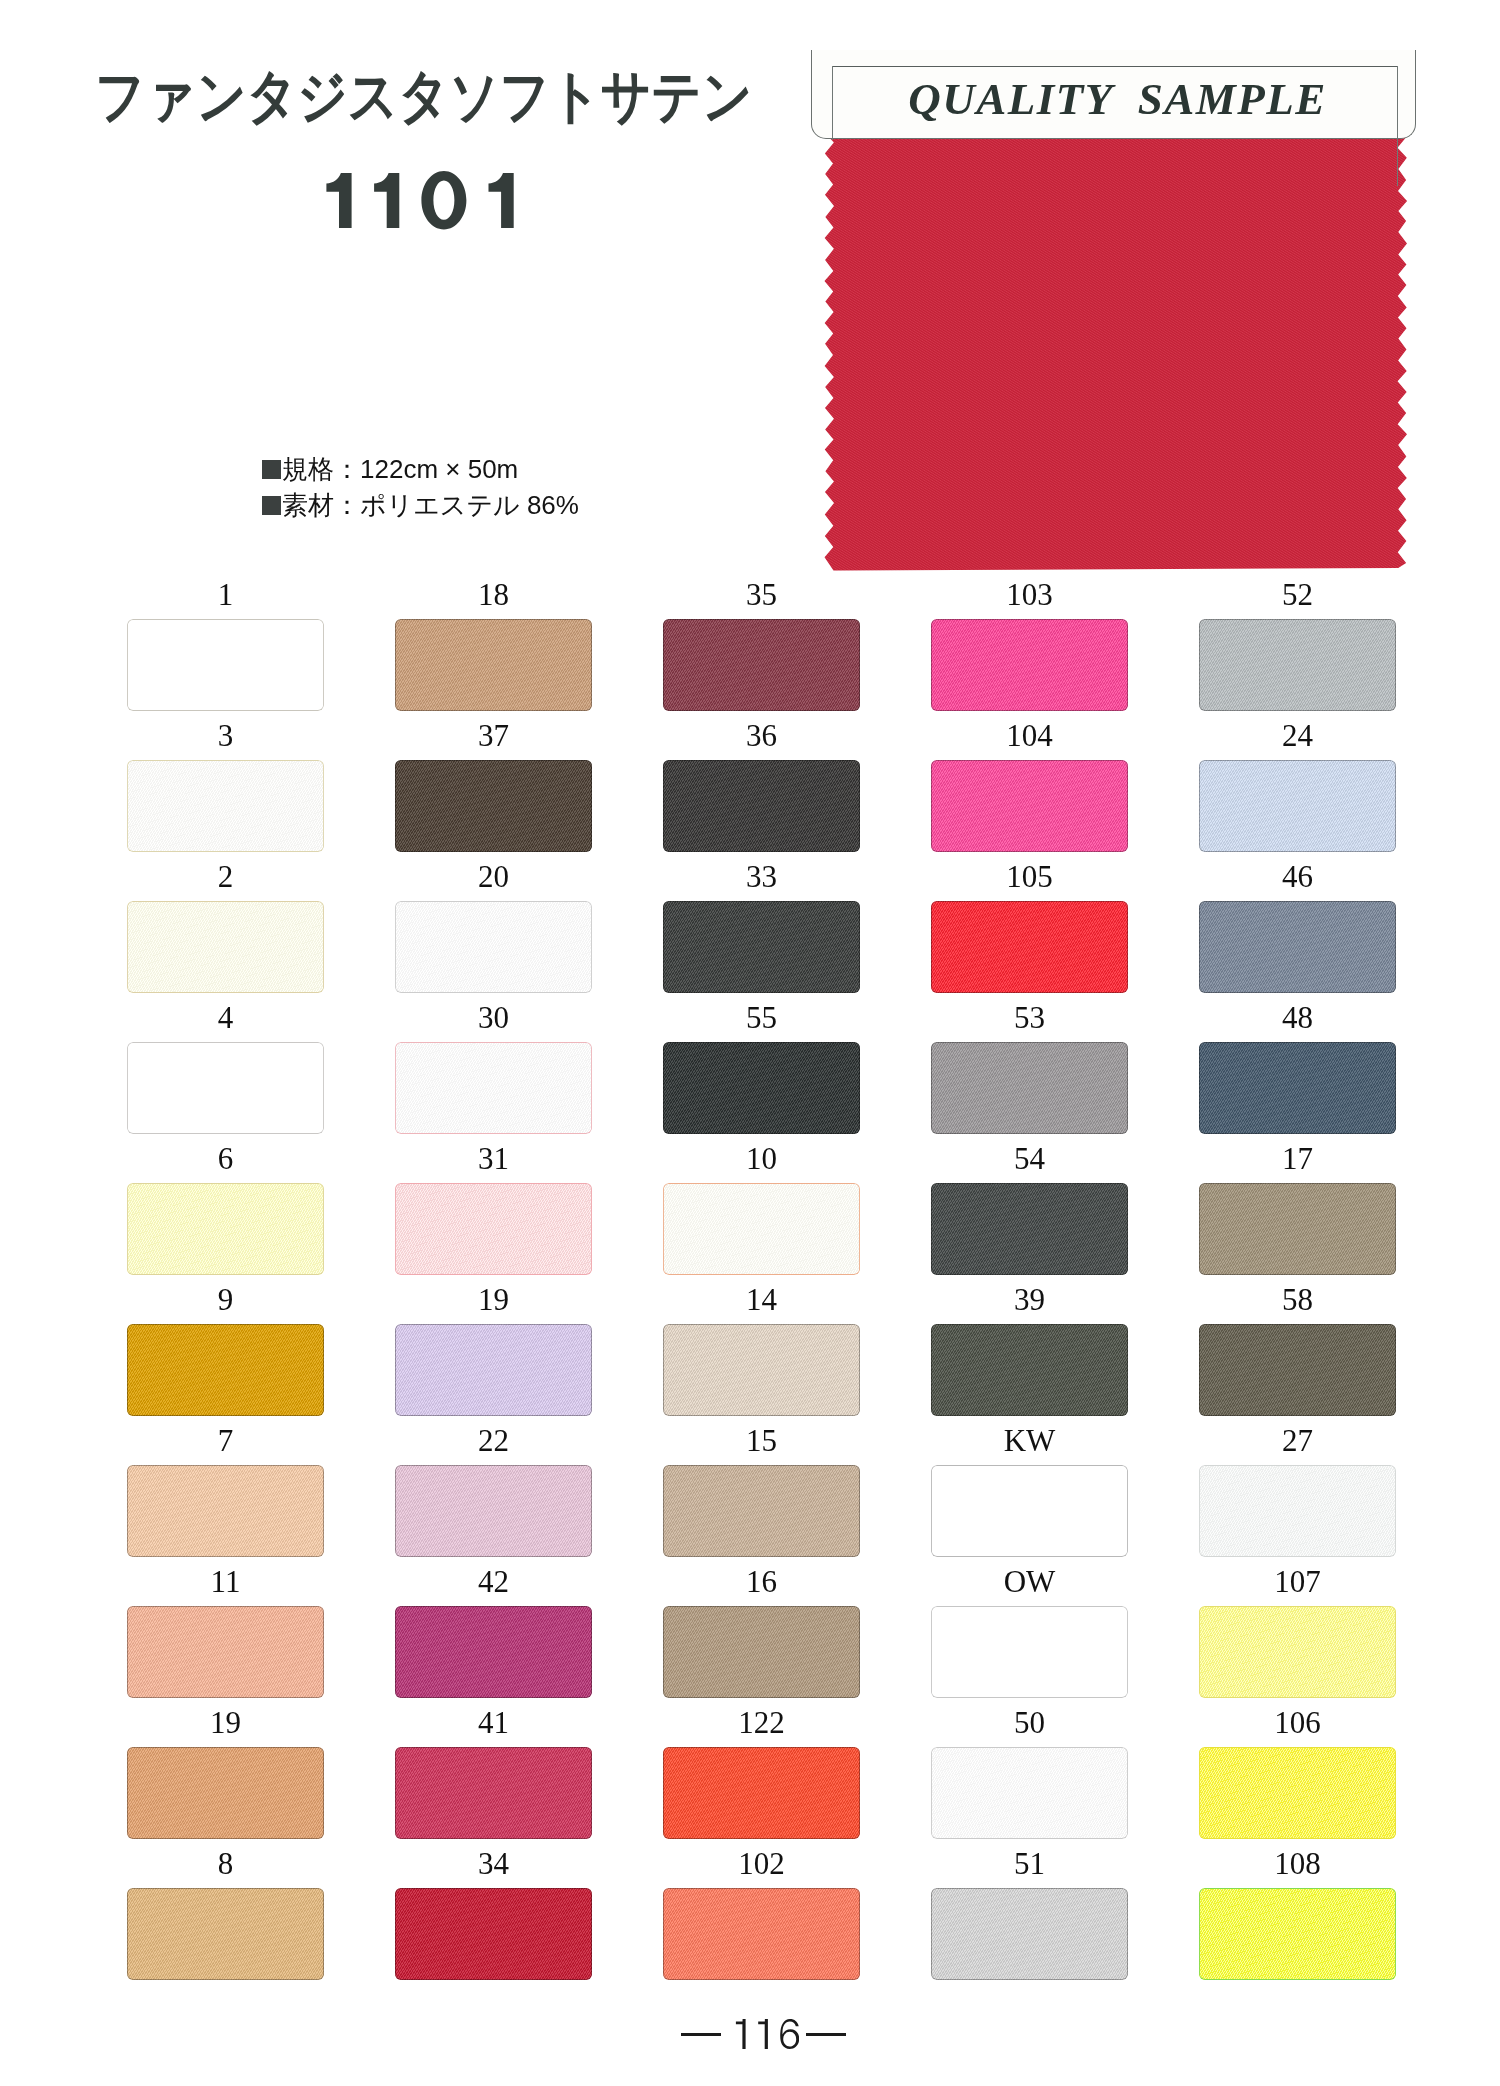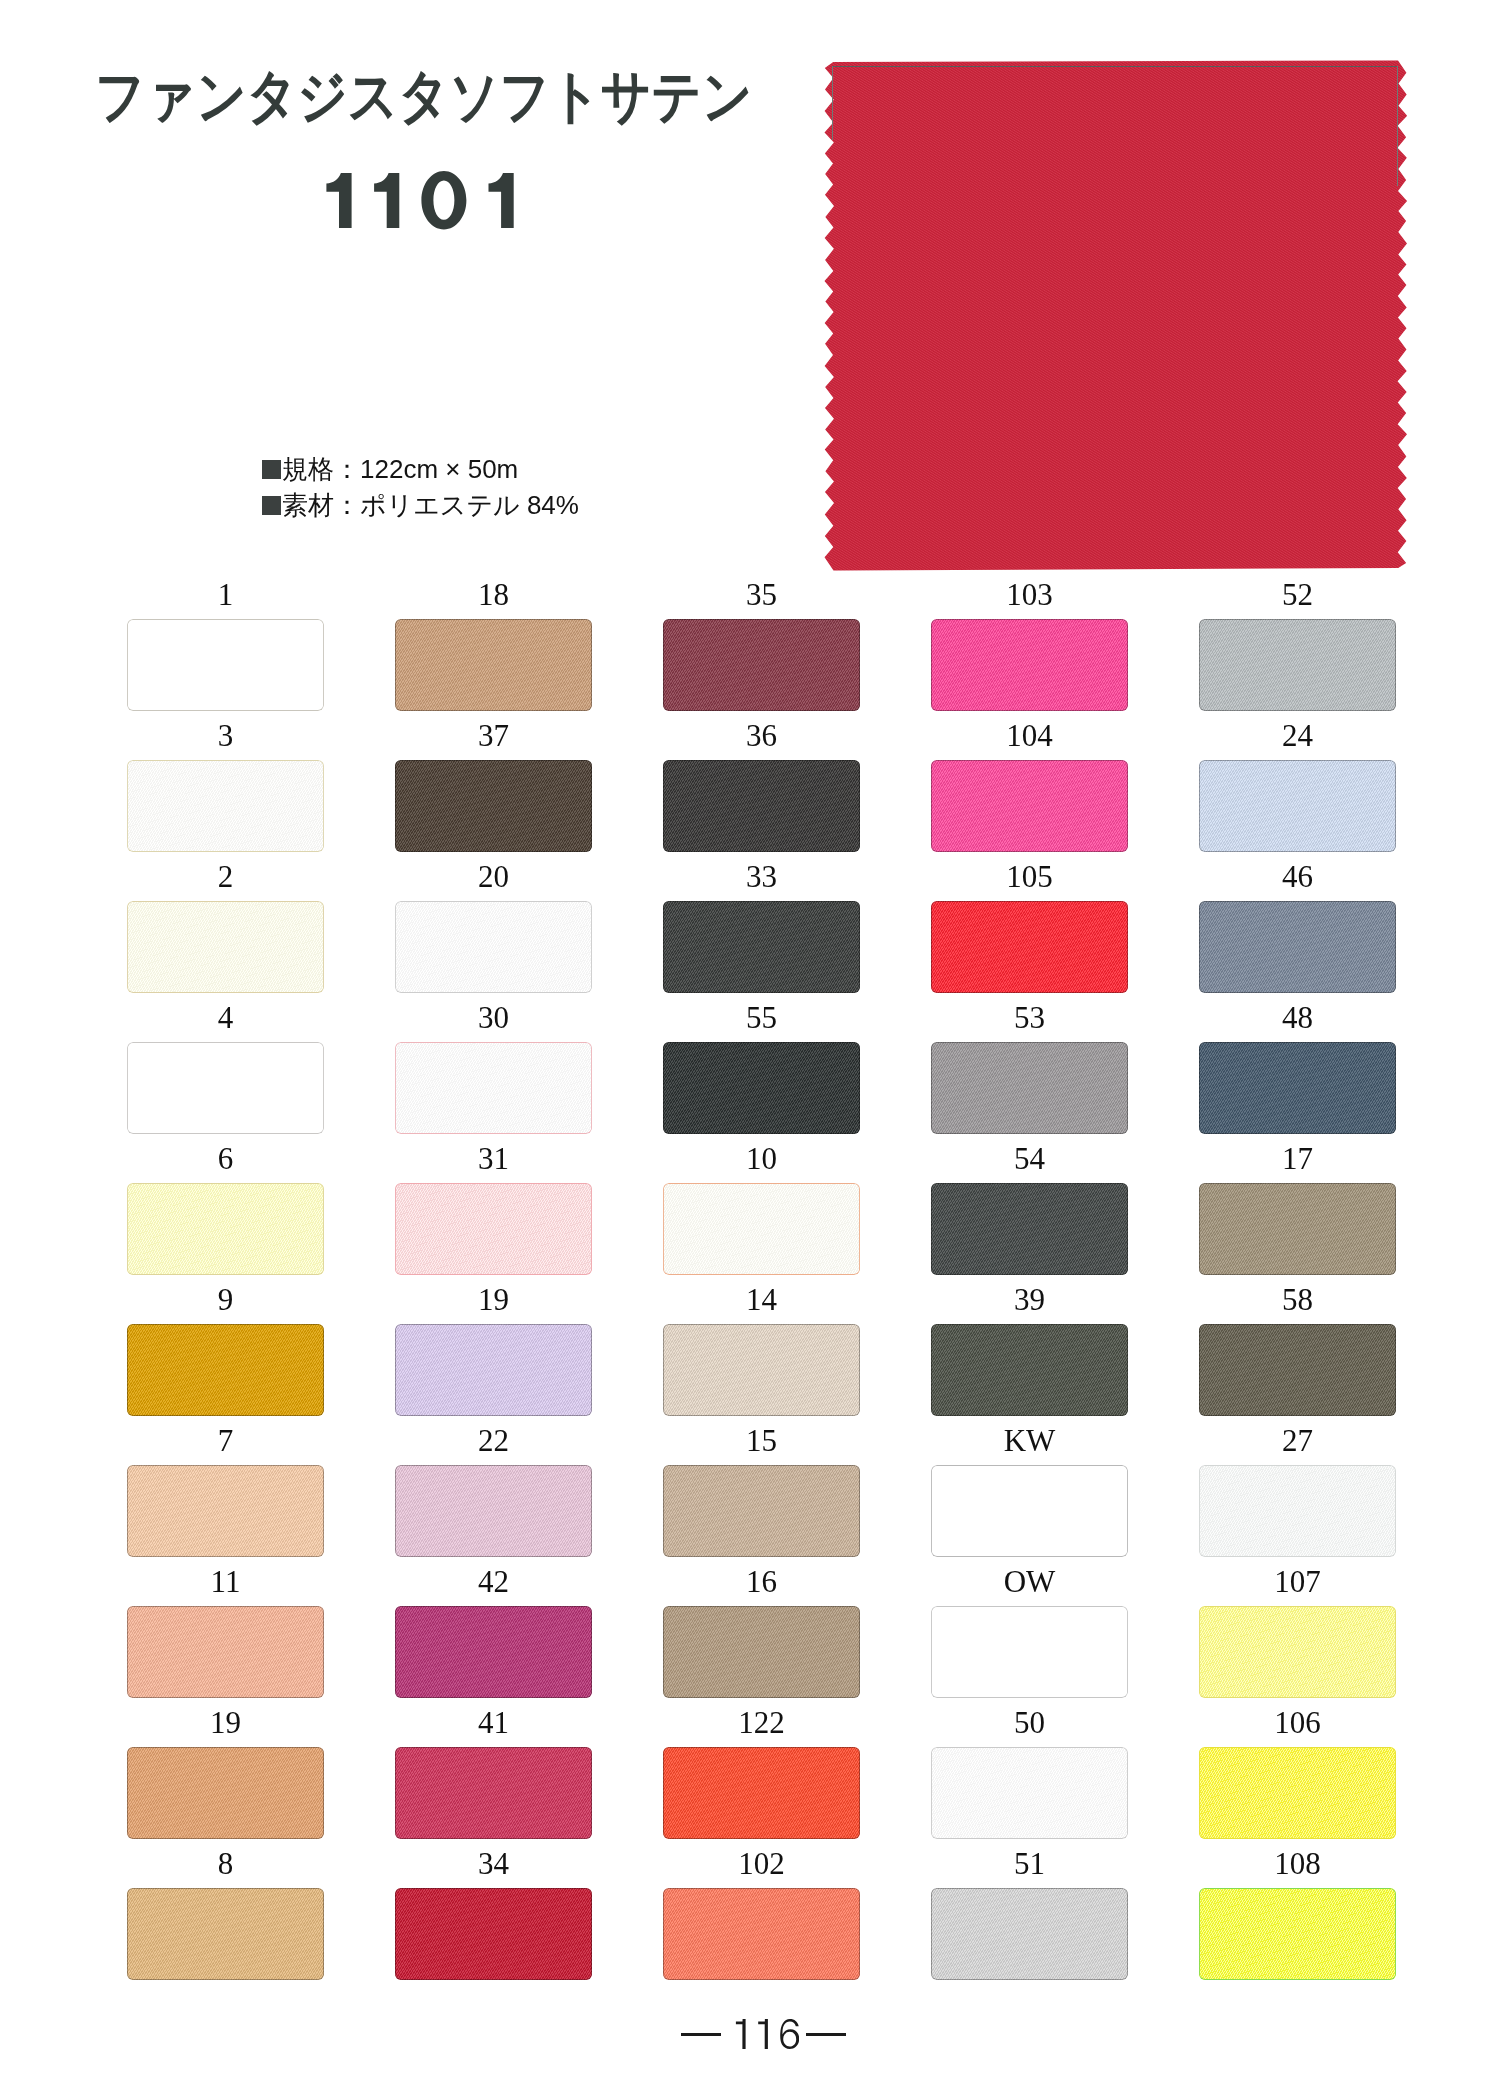--- a/index.html
+++ b/index.html
@@ -83,38 +83,41 @@
     </svg>
   </div>
 
   <div class="specs">
       <div class="spec">
         <span class="sq"></span>
         <span>規格：122cm × 50m</span>
       </div>
       <div class="spec">
         <span class="sq"></span>
-        <span>素材：ポリエステル 84%</span>
+        <span>素材：ポリエステル 86%</span>
       </div>
     </div>
 
   <div class="qs-wrap">
     <div class="qs-fabric">
       <svg viewBox="0 0 585 512" aria-hidden="true">
         <defs>
           <pattern id="twill" width="2.1" height="2.1" patternUnits="userSpaceOnUse" patternTransform="rotate(32)">
             <rect width="2.1" height="2.1" fill="none"></rect>
             <rect width="2.1" height="0.85" y="0" fill="#ffffff" opacity="0.10"></rect>
             <rect width="2.1" height="0.9" y="1.05" fill="#000000" opacity="0.075"></rect>
           </pattern>
         </defs>
         <path id="qs-shape" d="M 10.5 2 L 575 0.5 L 583.38 12.8 L 575.54 23.5 L 583.63 34.4 L 575.46 45.7 L 584.15 55.7 L 574.66 65.8 L 583.11 77.3 L 574.48 87.7 L 583.79 97.7 L 575.34 109.0 L 583.12 120.1 L 575.00 130.9 L 584.03 141.1 L 575.33 151.1 L 583.08 161.1 L 575.26 172.1 L 583.95 183.4 L 575.27 194.6 L 583.42 204.5 L 575.17 214.6 L 583.38 225.0 L 574.79 236.1 L 583.66 247.4 L 574.96 257.5 L 583.51 268.3 L 575.37 278.6 L 583.44 289.5 L 575.10 300.5 L 583.68 310.9 L 574.54 321.2 L 583.63 332.0 L 574.77 342.5 L 583.14 353.1 L 574.67 364.2 L 583.99 374.2 L 575.13 385.1 L 583.32 396.4 L 574.88 407.0 L 583.80 417.9 L 574.66 428.1 L 583.05 438.9 L 575.30 449.2 L 583.53 460.3 L 575.01 470.8 L 583.37 481.0 L 574.76 492.2 L 583.11 503.0 L 575.21 508.0 L 575.00 508 L 10.5 510.5 L 1.54 497.3 L 10.27 487.1 L 1.85 476.0 L 10.35 465.8 L 1.81 454.4 L 11.04 443.1 L 1.98 432.1 L 10.94 421.6 L 2.42 411.3 L 10.20 400.3 L 1.78 389.6 L 10.51 379.4 L 2.21 369.5 L 10.96 358.8 L 1.99 348.0 L 10.46 338.0 L 2.17 327.1 L 10.91 317.1 L 1.62 305.9 L 10.00 295.0 L 2.08 283.8 L 10.21 273.6 L 1.66 263.0 L 10.61 251.9 L 2.36 241.5 L 10.22 231.5 L 1.48 221.1 L 10.32 211.0 L 2.11 200.0 L 10.88 188.8 L 1.65 177.9 L 10.47 167.4 L 2.38 156.9 L 11.03 146.1 L 1.99 134.8 L 10.13 124.4 L 2.19 113.9 L 10.01 103.4 L 1.87 93.4 L 10.86 82.6 L 1.52 72.4 L 10.31 62.4 L 1.59 51.1 L 10.79 39.7 L 1.99 29.5 L 10.40 18.1 L 1.84 7.9 L 10.19 2.0 Z" fill="rgb(206,33,57)"></path>
         <path id="qs-shape-tex" d="M 10.5 2 L 575 0.5 L 583.38 12.8 L 575.54 23.5 L 583.63 34.4 L 575.46 45.7 L 584.15 55.7 L 574.66 65.8 L 583.11 77.3 L 574.48 87.7 L 583.79 97.7 L 575.34 109.0 L 583.12 120.1 L 575.00 130.9 L 584.03 141.1 L 575.33 151.1 L 583.08 161.1 L 575.26 172.1 L 583.95 183.4 L 575.27 194.6 L 583.42 204.5 L 575.17 214.6 L 583.38 225.0 L 574.79 236.1 L 583.66 247.4 L 574.96 257.5 L 583.51 268.3 L 575.37 278.6 L 583.44 289.5 L 575.10 300.5 L 583.68 310.9 L 574.54 321.2 L 583.63 332.0 L 574.77 342.5 L 583.14 353.1 L 574.67 364.2 L 583.99 374.2 L 575.13 385.1 L 583.32 396.4 L 574.88 407.0 L 583.80 417.9 L 574.66 428.1 L 583.05 438.9 L 575.30 449.2 L 583.53 460.3 L 575.01 470.8 L 583.37 481.0 L 574.76 492.2 L 583.11 503.0 L 575.21 508.0 L 575.00 508 L 10.5 510.5 L 1.54 497.3 L 10.27 487.1 L 1.85 476.0 L 10.35 465.8 L 1.81 454.4 L 11.04 443.1 L 1.98 432.1 L 10.94 421.6 L 2.42 411.3 L 10.20 400.3 L 1.78 389.6 L 10.51 379.4 L 2.21 369.5 L 10.96 358.8 L 1.99 348.0 L 10.46 338.0 L 2.17 327.1 L 10.91 317.1 L 1.62 305.9 L 10.00 295.0 L 2.08 283.8 L 10.21 273.6 L 1.66 263.0 L 10.61 251.9 L 2.36 241.5 L 10.22 231.5 L 1.48 221.1 L 10.32 211.0 L 2.11 200.0 L 10.88 188.8 L 1.65 177.9 L 10.47 167.4 L 2.38 156.9 L 11.03 146.1 L 1.99 134.8 L 10.13 124.4 L 2.19 113.9 L 10.01 103.4 L 1.87 93.4 L 10.86 82.6 L 1.52 72.4 L 10.31 62.4 L 1.59 51.1 L 10.79 39.7 L 1.99 29.5 L 10.40 18.1 L 1.84 7.9 L 10.19 2.0 Z" fill="url(#twill)"></path>
       </svg>
     </div>
+    <div class="qs-banner">
+      <div class="qs-banner-text">QUALITY  SAMPLE</div>
+    </div>
     <div class="qs-banner-top"></div>
     <div class="qs-mark qs-mark-l"></div>
     <div class="qs-mark qs-mark-r"></div>
   </div>
 
   <div class="grid">
       <div class="cell" style="left: 127px; top: 619px;">
         <div class="lab">1</div>
         <div class="sw pale plain edged" style="background: rgb(255, 255, 255); --edge: #c9c6bd;"></div>
       </div>

